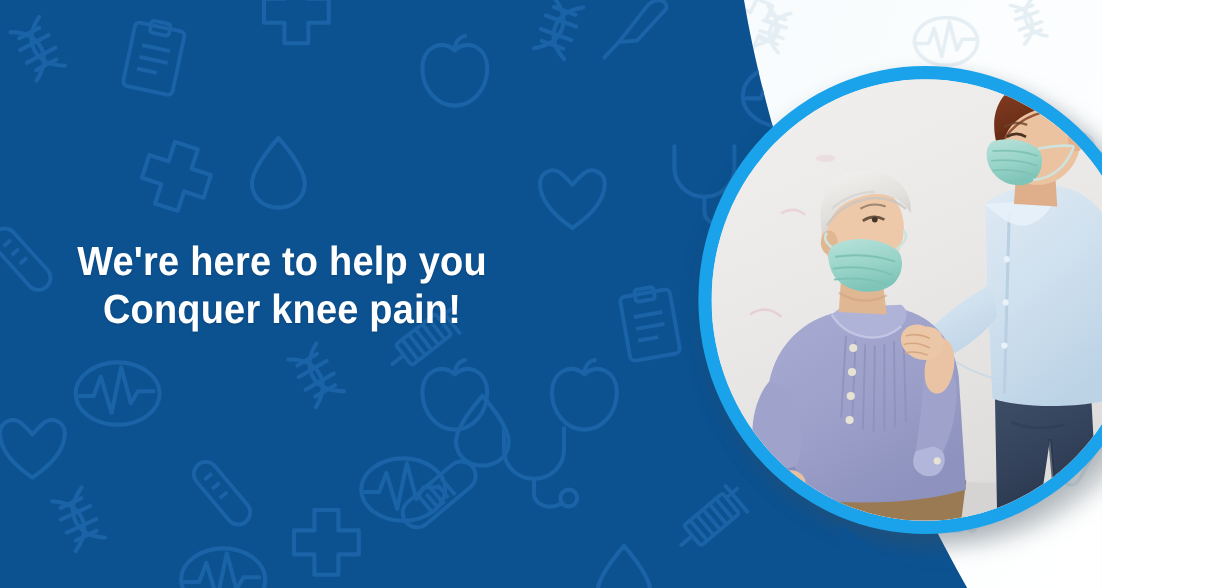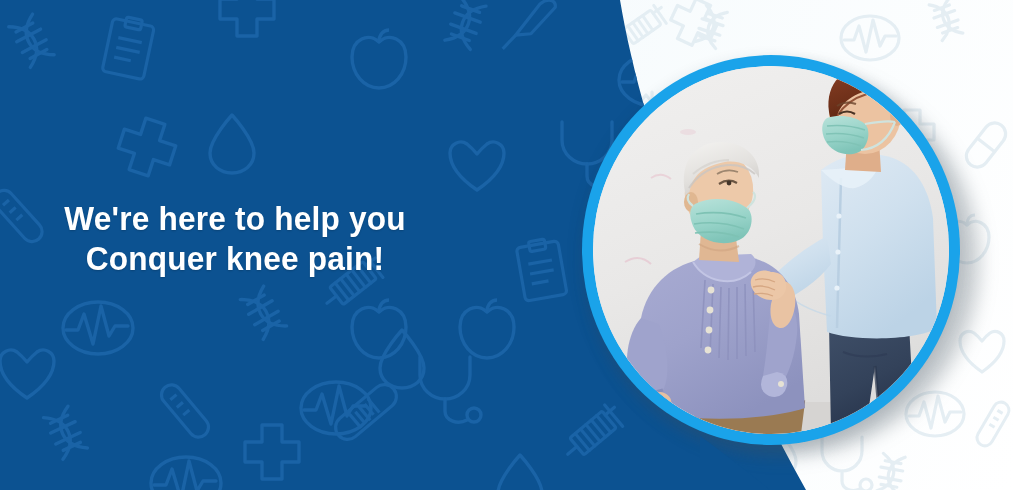--- a/index.html
+++ b/index.html
@@ -1,20 +1,20 @@
 <!DOCTYPE html>
 <html><head>
 <meta charset="utf-8">
 <style>
   html,body{margin:0;padding:0;background:#ffffff;}
   body{font-family:"Liberation Sans","DejaVu Sans",sans-serif;}
 
   .banner{
     position:relative;
-    width:1013px;
+    width:918px;
     height:490px;
     overflow:hidden;
     background:#f4fafc;
   }
 
   
   .light-panel{
     position:absolute;
     inset:0;
     background:linear-gradient(110deg,#eef7fb 0%,#f6fbfd 45%,#ffffff 100%);

